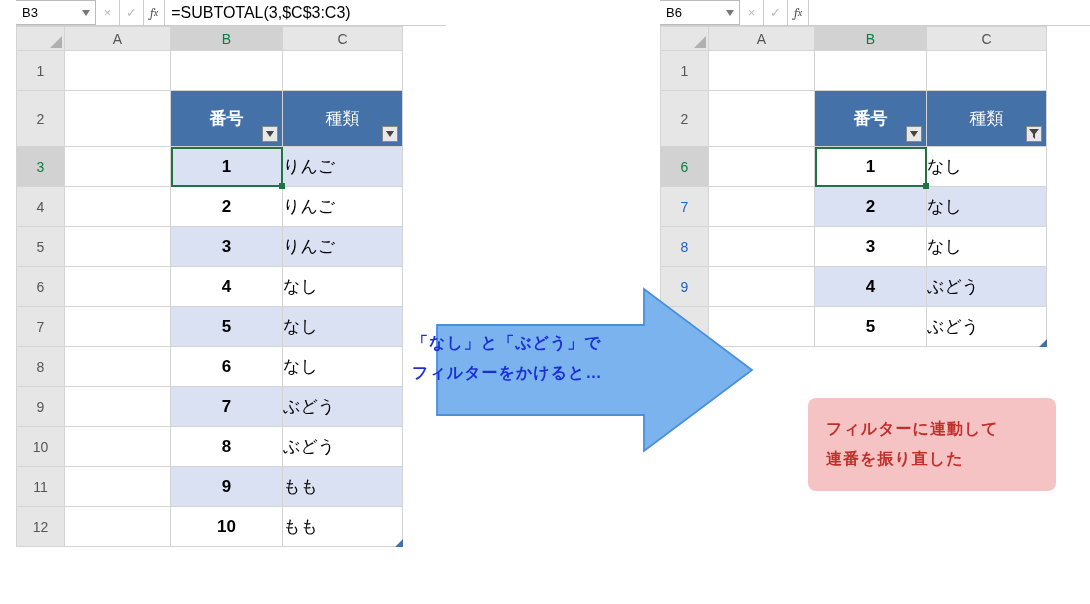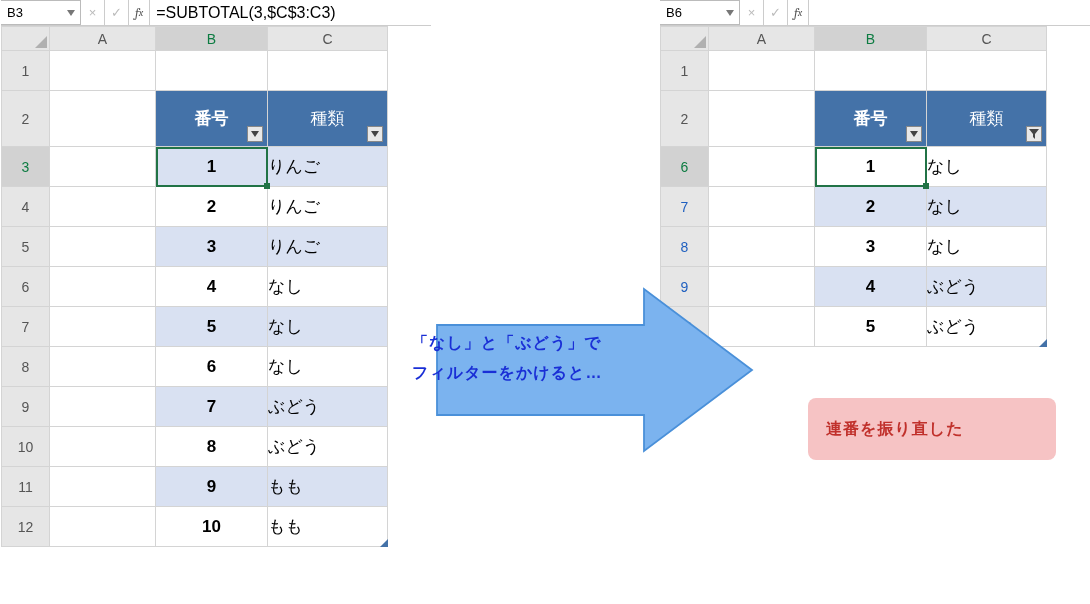--- a/index.html
+++ b/index.html
@@ -11,21 +11,21 @@
     position: relative;
     width: 1090px;
     height: 604px;
     overflow: hidden;
   }
   .panel {
     position: absolute;
     top: 0;
     width: 430px;
   }
-  .panel.left { left: 1px; }
+  .panel.left { left: 16px; }
   .panel.right { left: 660px; }
 
   
   .formula-row {
     display: flex;
     align-items: center;
     height: 26px;
     border-bottom: 1px solid #ccc;
     background: #fff;
   }
@@ -453,14 +453,15 @@
   <svg viewBox="0 0 380 200">
     <path d="M20 50 L250 50 L250 10 L370 100 L250 190 L250 150 L20 150 Z" fill="#7bb3ef" stroke="#4a90d9" stroke-width="2"></path>
   </svg>
 </div>
 <div class="arrow-text">
   <div>「なし」と「ぶどう」で</div>
   <div>フィルターをかけると…</div>
 </div>
 
 <div class="red-callout">
+  <div>フィルターに連動して</div>
   <div>連番を振り直した</div>
 </div>
 
 </body></html>

